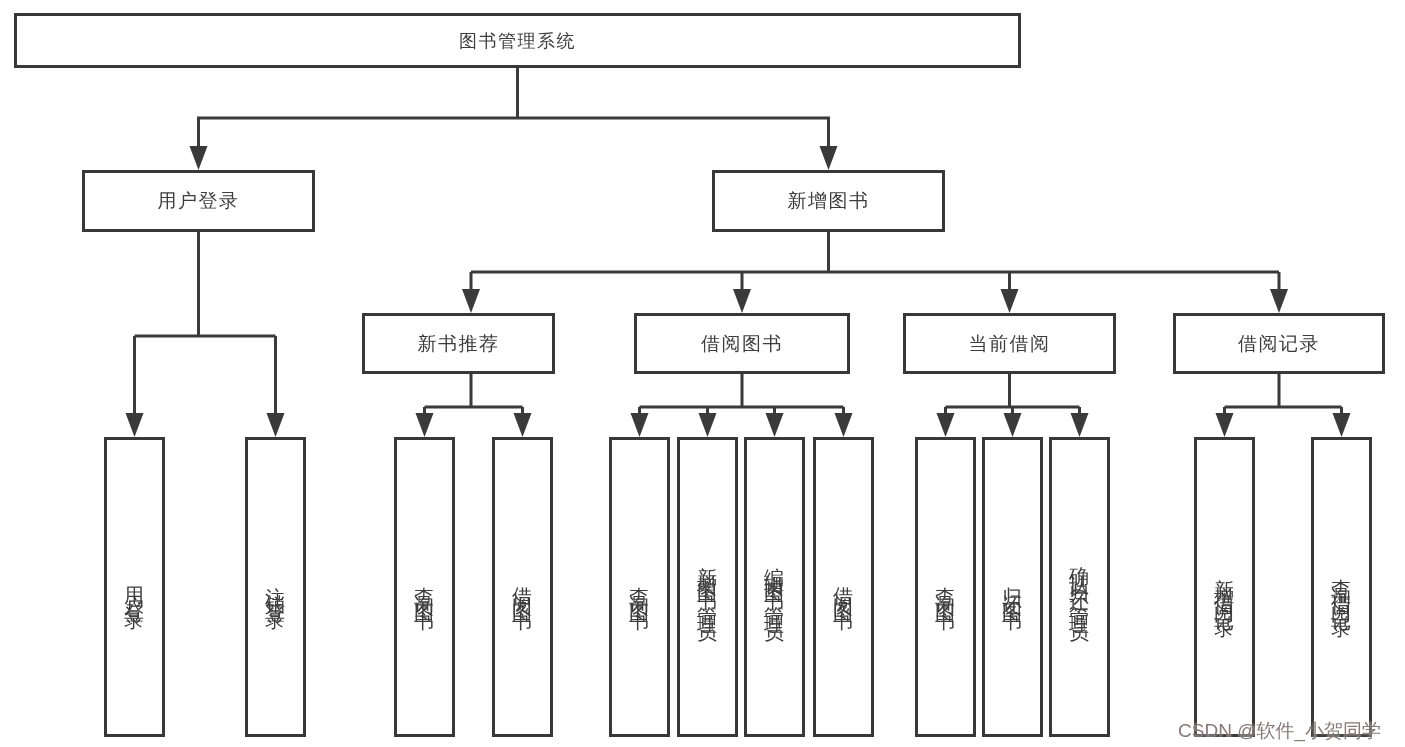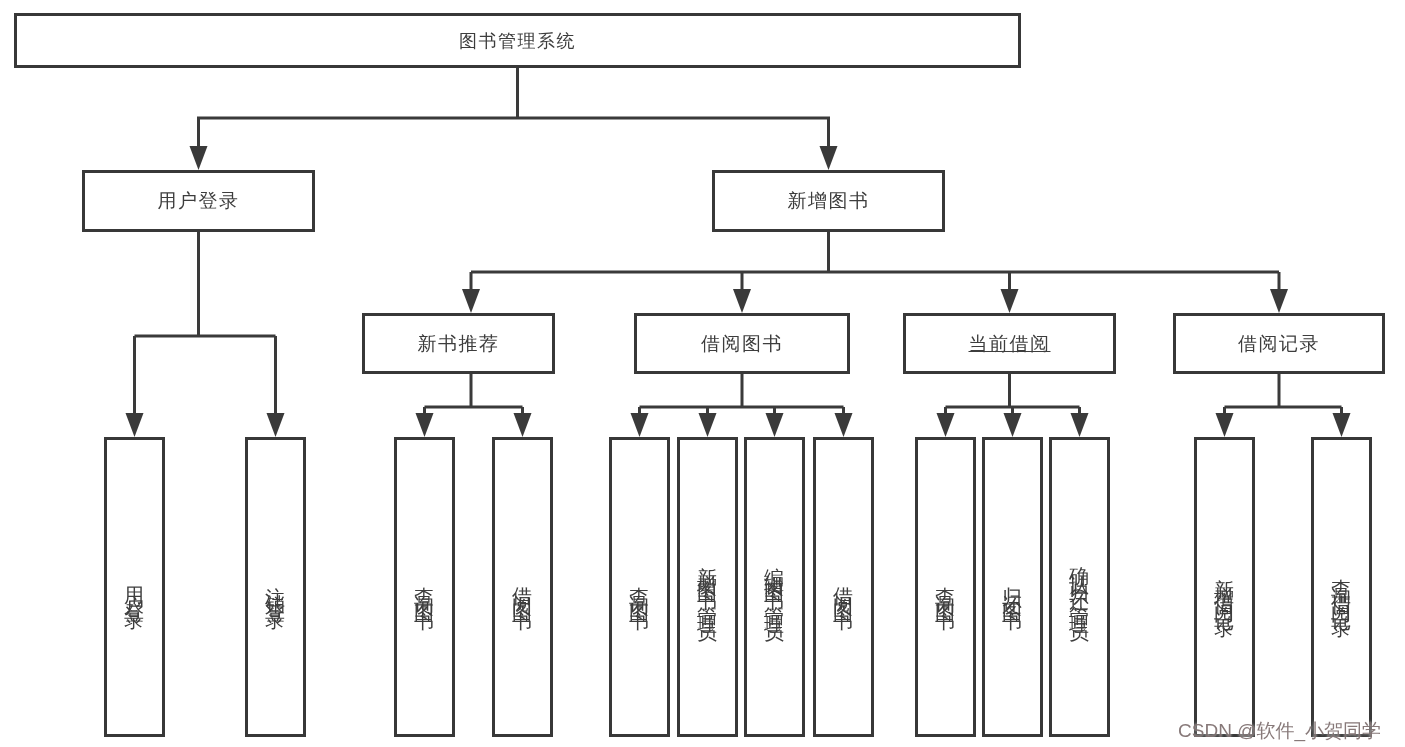--- a/index.html
+++ b/index.html
@@ -29,21 +29,21 @@
     width:61px;top:437px;height:300px;
   }
   
   #n-root{left:14px;top:13px;width:1007px;height:55px;font-size:18px;}
   
   #n-b0{left:82px;top:170px;width:233px;height:62px;}
   #n-b1{left:712px;top:170px;width:233px;height:62px;}
   
   #n-c0{left:362px;top:313px;width:193px;height:61px;}
   #n-c1{left:634px;top:313px;width:216px;height:61px;}
-  #n-c2{left:903px;top:313px;width:213px;height:61px;text-decoration:underline;}
+  #n-c2{left:903px;top:313px;width:213px;height:61px;}
   #n-c3{left:1173px;top:313px;width:212px;height:61px;}
   
   #l-a{left:104px;} #l-b{left:245px;}
   #l-c{left:394px;} #l-d{left:492px;}
   #l-e{left:609px;} #l-f{left:677px;} #l-g{left:744px;} #l-h{left:813px;}
   #l-i{left:915px;} #l-j{left:982px;} #l-k{left:1049px;}
   #l-m{left:1194px;} #l-n{left:1311px;}
   .watermark{
     position:absolute;
     right:24px;bottom:3px;

